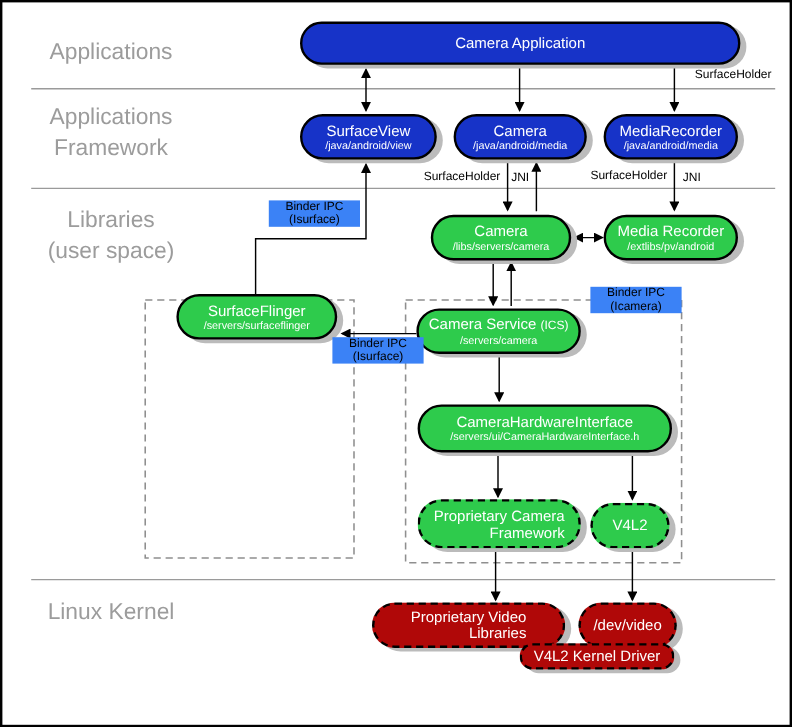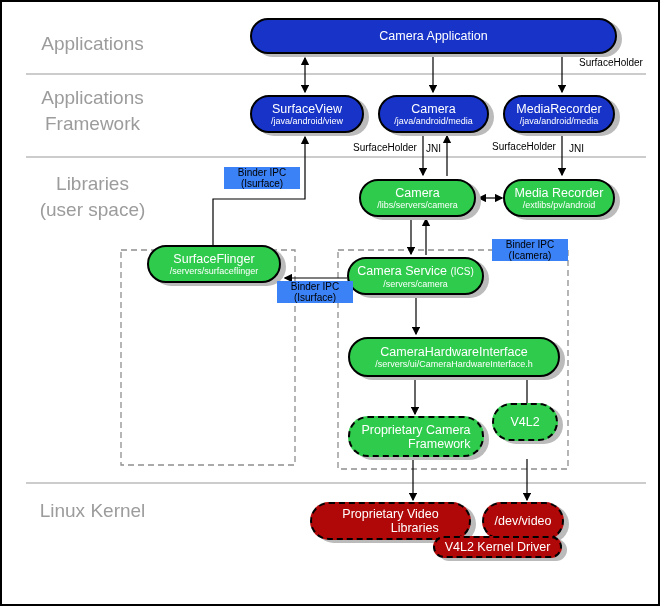--- a/index.html
+++ b/index.html
@@ -137,21 +137,21 @@
   <div class="node green" style="left:346px;top:335px;width:212px;height:40px;border-radius:20px;">
     <span class="title">CameraHardwareInterface</span>
     <span class="subtitle">/servers/ui/CameraHardwareInterface.h</span>
   </div>
 
   <div class="node green dashed" style="left:346px;top:414px;width:136px;height:41px;border-radius:20px;">
     <span class="title">Proprietary Camera
 Framework</span>
   </div>
 
-  <div class="node green dashed" style="left:490px;top:401px;width:66px;height:38px;border-radius:19px;">
+  <div class="node green dashed" style="left:490px;top:417px;width:66px;height:38px;border-radius:19px;">
     <span class="title">V4L2</span>
   </div>
 
   <div class="node red dashed" style="left:308px;top:500px;width:161px;height:38px;border-radius:19px;">
     <span class="title">Proprietary Video
 Libraries</span>
   </div>
 
   <div class="node red dashed" style="left:480px;top:500px;width:82px;height:38px;border-radius:19px;">
     <span class="title">/dev/video</span>

